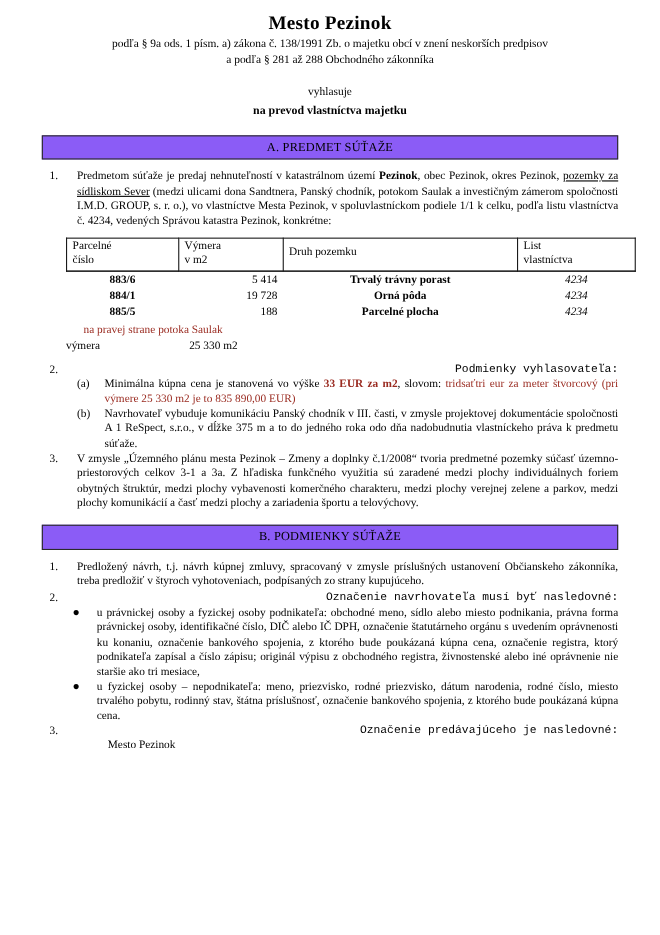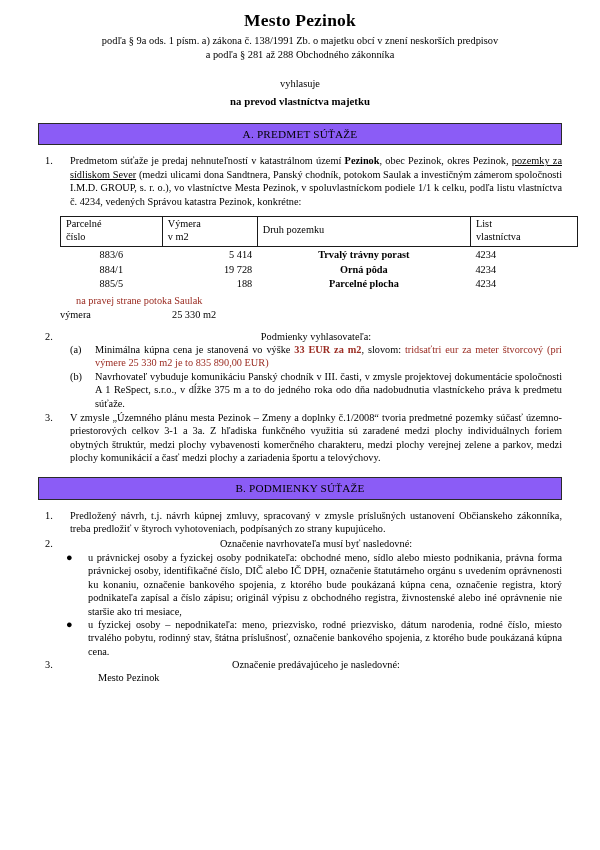--- a/index.html
+++ b/index.html
@@ -78,21 +78,21 @@
     position: absolute;
     left: 7px;
     top: 0;
     width: 20px;
     text-align: left;
   }
   .just {
     text-align: justify;
     text-justify: inter-word;
   }
-  .nojust { text-align: center; }
+  .nojust { text-align: right; font-family: Liberation Mono, monospace; }
 
   b, .b { font-weight: bold; }
   u, .u { text-decoration: underline; }
   .red { color: #9a2b21; }
   .redb { color: #9a2b21; font-weight: bold; }
 
   
   .parcel-wrap {
     margin: 8px 0 0 22px;
     width: 518px;
@@ -115,24 +115,24 @@
   }
   table.parcels tbody td {
     border: none;
     padding: 1px 5px 0 5px;
     line-height: 1.33;
   }
   .c-parc { width: 95px; }
   .c-vym  { width: 88px; }
   .c-druh { width: 215px; }
   .c-list { width: 100px; }
-  td.parc { text-align: center; font-weight: normal; }
+  td.parc { text-align: center; font-weight: bold; }
   td.vym  { text-align: right; padding-right: 26px; }
   td.druh { text-align: center; font-weight: bold; }
-  td.list { text-align: left; padding-right: 16px; }
+  td.list { text-align: center; padding-right: 16px; font-style: italic; }
 
   .note-line {
     margin: 3px 0 0 22px;
     font-size: 10.3px;
   }
   .note-sum {
     margin: 1px 0 0 22px;
     font-size: 10.3px;
   }
   .note-sum .lbl { display: inline-block; width: 112px; }

